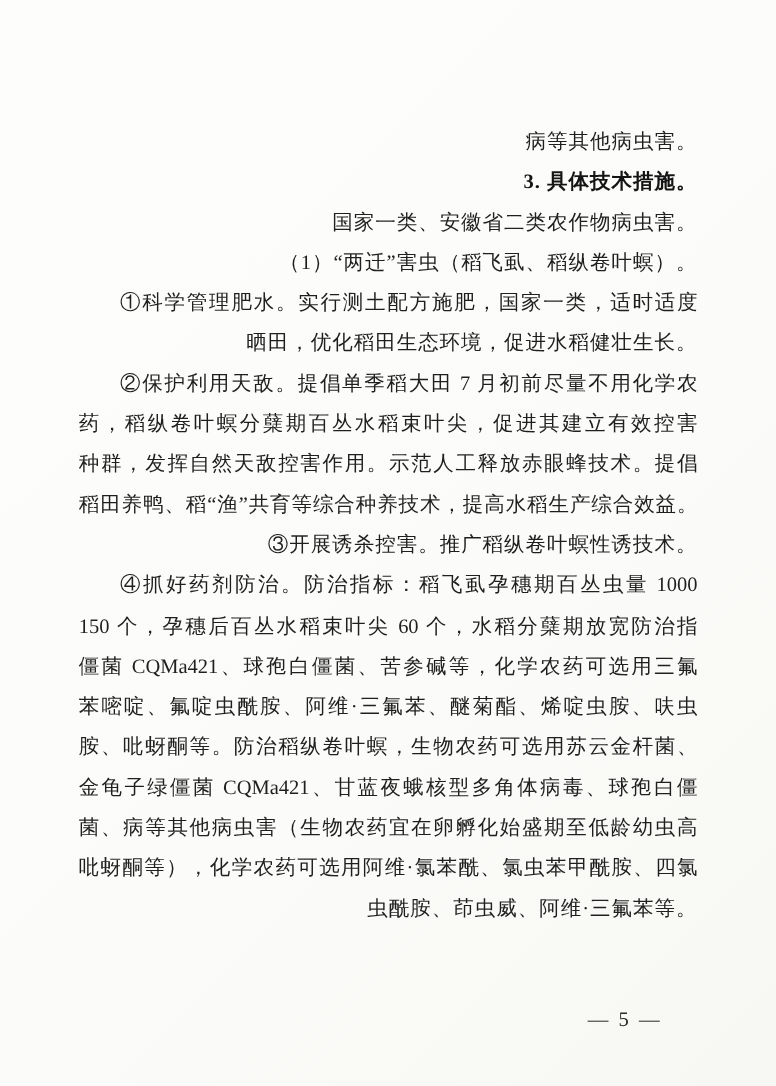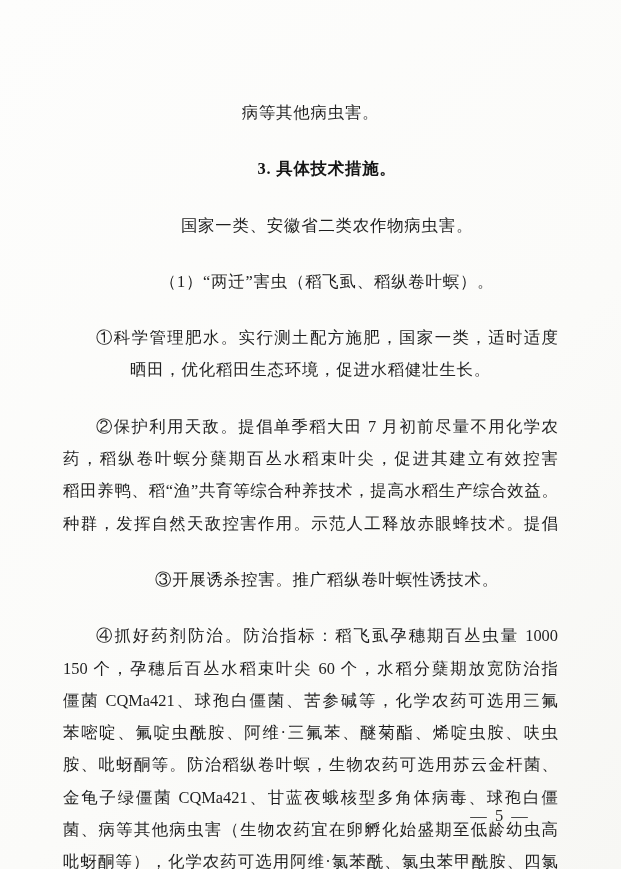--- a/index.html
+++ b/index.html
@@ -23,39 +23,38 @@
   .text-block {
     position: absolute;
     left: 63px;
     top: 97px;
     width: 495px;
   }
   .line {
     height: 32.3px;
     line-height: 32.3px;
     font-size: 16.4px;
-    text-align: center;
+    text-align: right;
     white-space: nowrap;
     letter-spacing: 0.8px;
   }
   .line.fill {
     white-space: normal;
     letter-spacing: normal;
     text-align: justify;
     text-align-last: justify;
     text-justify: inter-character;
     overflow: hidden;
   }
   .line.bold {
     font-weight: bold;
     color: #141414;
   }
   .line.indent {
     text-indent: 33px;
-    margin-top: 24px;
   }
   .page-number {
     position: absolute;
     left: 444px;
     top: 802px;
     width: 112px;
     height: 28px;
     line-height: 28px;
     font-size: 16.5px;
     text-align: center;
@@ -70,26 +69,27 @@
   <div class="text-block">
 
   <div class="line">病等其他病虫害。</div>
       <div class="line bold indent">3. 具体技术措施。</div>
       <div class="line indent">国家一类、安徽省二类农作物病虫害。</div>
       <div class="line indent">（1）“两迁”害虫（稻飞虱、稻纵卷叶螟）。</div>
       <div class="line fill indent">①科学管理肥水。实行测土配方施肥，国家一类，适时适度</div>
       <div class="line">晒田，优化稻田生态环境，促进水稻健壮生长。</div>
       <div class="line fill indent">②保护利用天敌。提倡单季稻大田 7 月初前尽量不用化学农</div>
       <div class="line fill">药，稻纵卷叶螟分蘖期百丛水稻束叶尖，促进其建立有效控害</div>
+      <div class="line fill">种群，发挥自然天敌控害作用。示范人工释放赤眼蜂技术。提倡</div>
       <div class="line fill">稻田养鸭、稻“渔”共育等综合种养技术，提高水稻生产综合效益。</div>
-      <div class="line fill">种群，发挥自然天敌控害作用。示范人工释放赤眼蜂技术。提倡</div>
       <div class="line indent">③开展诱杀控害。推广稻纵卷叶螟性诱技术。</div>
       <div class="line fill indent">④抓好药剂防治。防治指标：稻飞虱孕穗期百丛虫量 1000</div>
       <div class="line fill">150 个，孕穗后百丛水稻束叶尖 60 个，水稻分蘖期放宽防治指</div>
       <div class="line fill">僵菌 CQMa421、球孢白僵菌、苦参碱等，化学农药可选用三氟</div>
       <div class="line fill">苯嘧啶、氟啶虫酰胺、阿维·三氟苯、醚菊酯、烯啶虫胺、呋虫</div>
       <div class="line fill">胺、吡蚜酮等。防治稻纵卷叶螟，生物农药可选用苏云金杆菌、</div>
       <div class="line fill">金龟子绿僵菌 CQMa421、甘蓝夜蛾核型多角体病毒、球孢白僵</div>
       <div class="line fill">菌、病等其他病虫害（生物农药宜在卵孵化始盛期至低龄幼虫高</div>
       <div class="line fill">吡蚜酮等），化学农药可选用阿维·氯苯酰、氯虫苯甲酰胺、四氯</div>
+      <div class="line">虫酰胺、茚虫威、阿维·三氟苯等。</div>
     </div>
   <div class="page-number">— 5 —</div>
 </div>
 
 </body></html>

